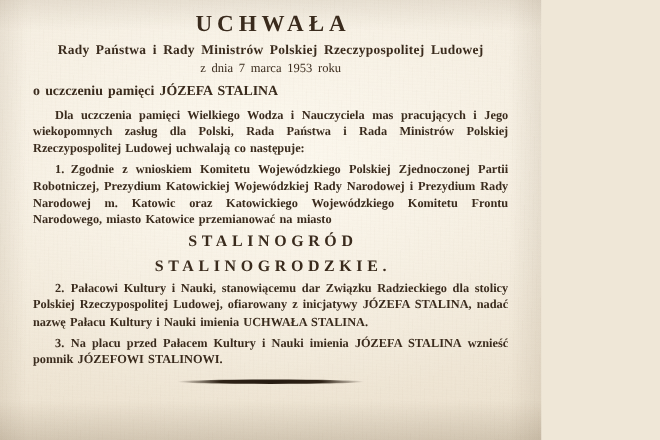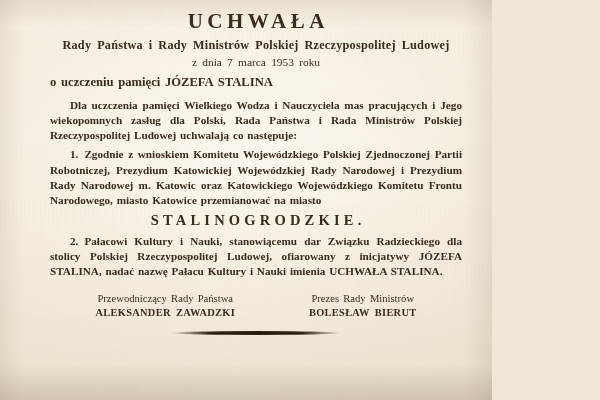--- a/index.html
+++ b/index.html
@@ -17,21 +17,20 @@
 
   
   #document {
     position: relative;
     width: 492px;
     height: 400px;
     box-sizing: border-box;
     background:
       radial-gradient(ellipse 150% 120% at 48% 38%, rgba(255,252,243,0.85) 0%, rgba(248,241,226,0.35) 45%, rgba(228,214,190,0.30) 100%),
       linear-gradient(178deg, #f3ece0 0%, #f1e9db 40%, #ece2d1 78%, #e6dac6 100%);
-    padding-left: 20px;
   }
   
   #document::before {
     content: "";
     position: absolute;
     inset: 0;
     pointer-events: none;
     opacity: 0.30;
     background-image:
       repeating-linear-gradient(91deg, rgba(160,140,112,0.10) 0px, rgba(160,140,112,0.0) 1px, rgba(255,255,255,0.06) 2px, rgba(160,140,112,0.0) 4px),
@@ -169,36 +168,28 @@
     <div class="subtitle-1">Rady Państwa i Rady Ministrów Polskiej Rzeczypospolitej Ludowej</div>
 
     <div class="subtitle-2">z dnia 7 marca 1953 roku</div>
 
     <div class="subtitle-3">o uczczeniu pamięci JÓZEFA STALINA</div>
 
     <p class="para indent">Dla uczczenia pamięci Wielkiego Wodza i Nauczyciela mas pracujących i Jego wiekopomnych zasług dla Polski, Rada Państwa i Rada Ministrów Polskiej Rzeczypospolitej Ludowej uchwalają co następuje:</p>
 
     <p class="para numbered"><span class="num">1.</span><span>Zgodnie z wnioskiem Komitetu Wojewódzkiego Polskiej Zjednoczonej Partii Robotniczej, Prezydium Katowickiej Wojewódzkiej Rady Narodowej i Prezydium Rady Narodowej m. Katowic oraz Katowickiego Wojewódzkiego Komitetu Frontu Narodowego, miasto Katowice przemianować na miasto</span></p>
 
+    <div class="spaced-head">STALINOGRÓD</div>
 
 
     <div class="spaced-head">STALINOGRODZKIE.</div>
 
     <p class="para numbered"><span class="num">2.</span><span>Pałacowi Kultury i Nauki, stanowiącemu dar Związku Radzieckiego dla stolicy Polskiej Rzeczypospolitej Ludowej, ofiarowany z inicjatywy </span><b>JÓZEFA STALINA</b><span>, nadać nazwę Pałacu Kultury i Nauki </span><b>imienia UCHWAŁA STALINA.</b></p>
 
+    <p class="para numbered"><span class="num">3.</span><span>Na placu przed Pałacem Kultury i Nauki imienia </span><b>JÓZEFA STALINA</b><span> wznieść </span><b>pomnik JÓZEFOWI STALINOWI.</b></p>
 
-    <div class="sig-block">
-      <div class="sig-col">
-        <div class="sig-role">Przewodniczący Rady Państwa</div>
-        <div class="sig-name">ALEKSANDER ZAWADZKI</div>
-      </div>
-      <div class="sig-col">
-        <div class="sig-role">Prezes Rady Ministrów</div>
-        <div class="sig-name">BOLESŁAW BIERUT</div>
-      </div>
-    </div>
 
     <div class="rule-wrap">
       <div class="rule"></div>
     </div>
 
   </div>
 </div>
 
 </body></html>

